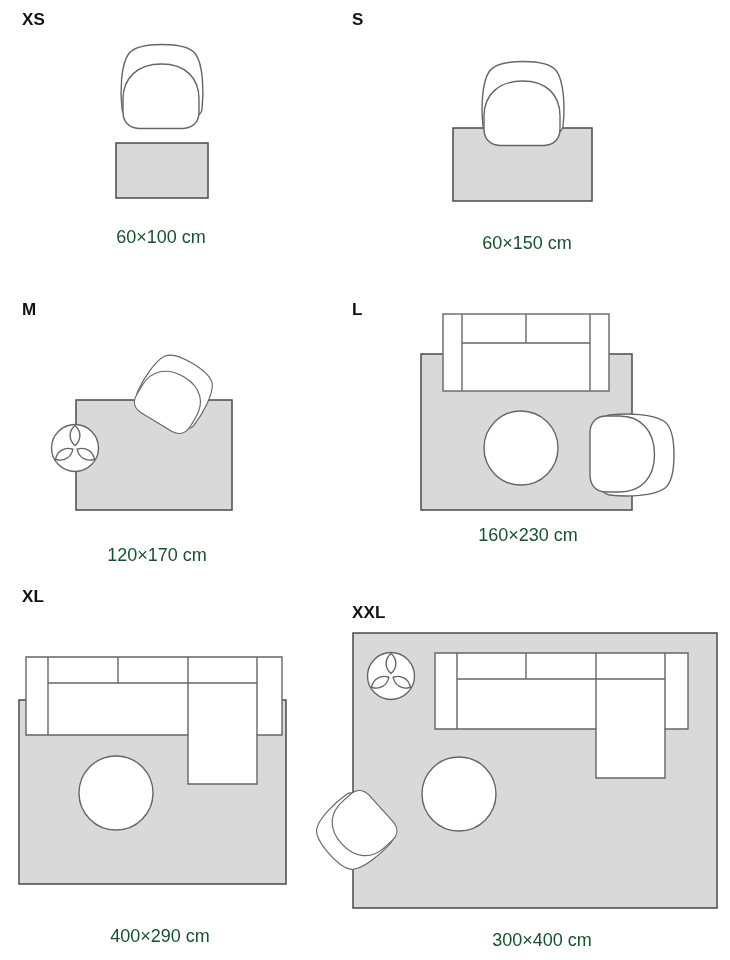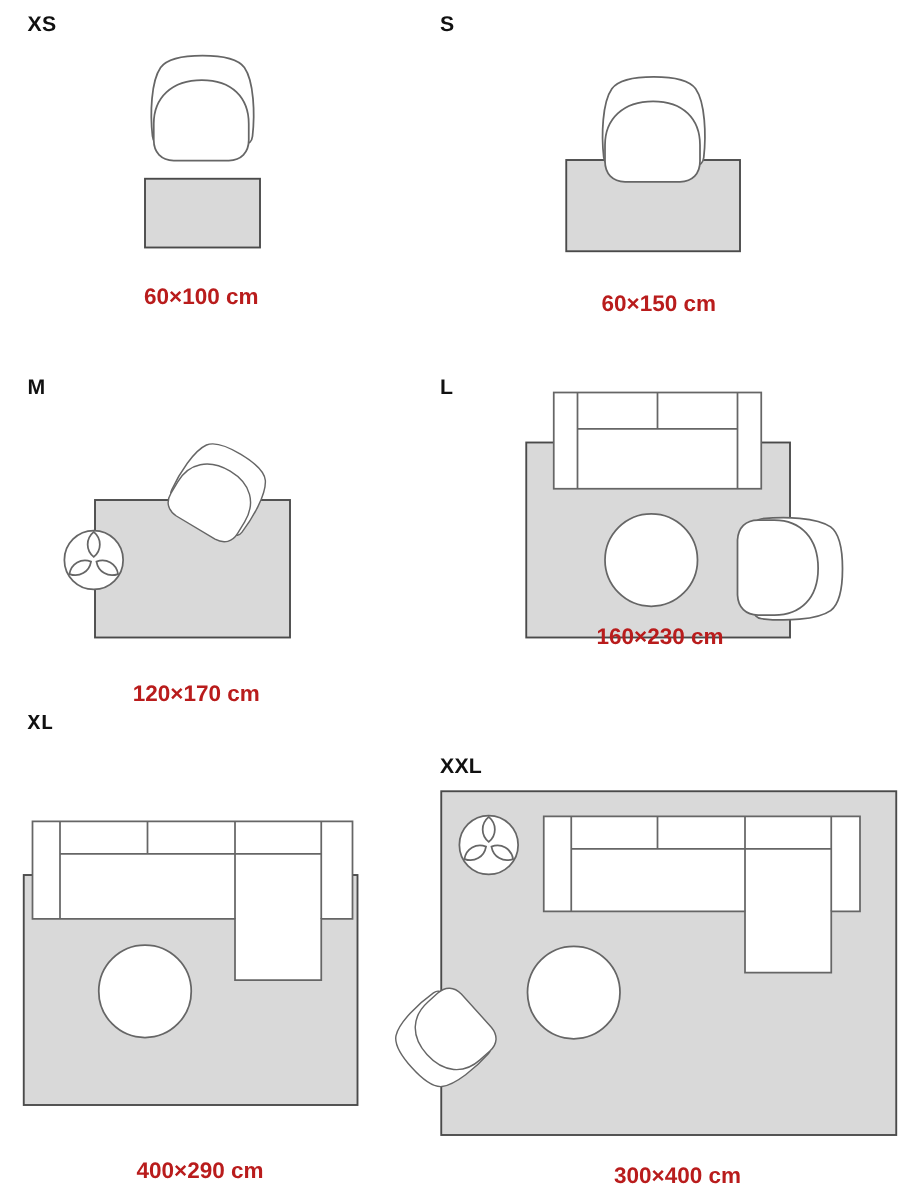--- a/index.html
+++ b/index.html
@@ -14,21 +14,21 @@
   .rug{fill:#d9d9d9;stroke:#4a4a4a;stroke-width:1.5;}
   .furn{fill:#ffffff;stroke:#666666;stroke-width:1.4;}
   .fline{fill:none;stroke:#666666;stroke-width:1.4;}
   .size-label{
     position:absolute;
     font-size:17px;font-weight:700;color:#111111;
     letter-spacing:.2px;line-height:1;white-space:nowrap;text-align:center;
   }
   .dim-label{
     position:absolute;
-    font-size:18px;font-weight:700;color:#b91c1c;
+    font-size:18px;font-weight:400;color:#14532d;
     line-height:1;white-space:nowrap;
     transform:translateX(-50%);
   }
 </style>
 </head>
 <body>
 
 <div class="canvas">
 
   <svg width="730" height="960" viewBox="0 0 730 960">
@@ -100,23 +100,23 @@
       </g>
       <circle class="furn" cx="459" cy="794" r="37"></circle>
       <use href="#armchair-def" transform="translate(355,831) rotate(228) scale(0.82) translate(-42,-43.5)"></use>
     </g>
   </svg>
 
   <div class="size-label" style="left:22px;top:11px;">XS</div>
   <div class="size-label" style="left:352px;top:11px;">S</div>
   <div class="size-label" style="left:22px;top:301px;">M</div>
   <div class="size-label" style="left:352px;top:301px;">L</div>
-  <div class="size-label" style="left:22px;top:571px;font-family:Liberation Mono, monospace;">XL</div>
+  <div class="size-label" style="left:22px;top:588px;">XL</div>
   <div class="size-label" style="left:352px;top:604px;">XXL</div>
 
   <div class="dim-label" style="left:161px;top:228px;">60×100 cm</div>
   <div class="dim-label" style="left:527px;top:234px;">60×150 cm</div>
   <div class="dim-label" style="left:157px;top:546px;">120×170 cm</div>
-  <div class="dim-label" style="left:528px;top:500px;">160×230 cm</div>
+  <div class="dim-label" style="left:528px;top:526px;">160×230 cm</div>
   <div class="dim-label" style="left:160px;top:927px;">400×290 cm</div>
   <div class="dim-label" style="left:542px;top:931px;">300×400 cm</div>
 
 </div>
 
 </body></html>

